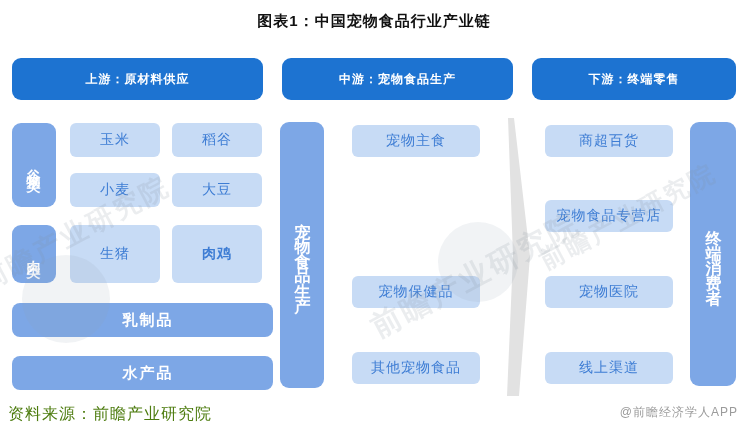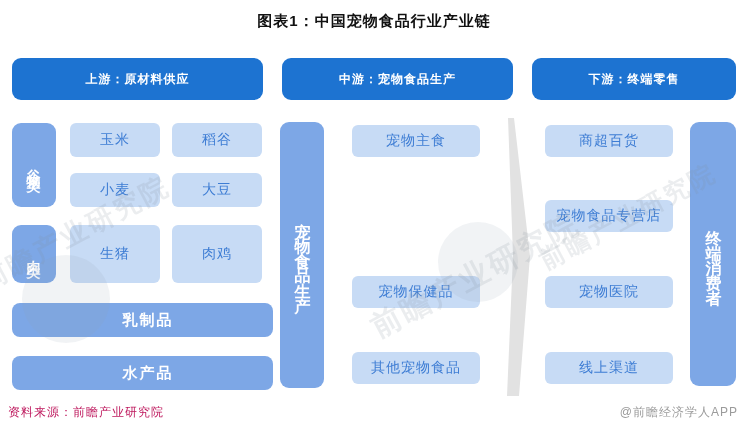--- a/index.html
+++ b/index.html
@@ -31,38 +31,38 @@
   .item{
     position:absolute;background:var(--item-blue,#c7dbf5);border-radius:6px;
     color:var(--item-text,#3e7dd4);font-size:14px;
     display:flex;align-items:center;justify-content:center;letter-spacing:1px;
   }
   .i-corn{left:70px;top:123px;width:90px;height:34px;}
   .i-rice{left:172px;top:123px;width:90px;height:34px;text-align:right;}
   .i-wheat{left:70px;top:173px;width:90px;height:34px;}
   .i-soy{left:172px;top:173px;width:90px;height:34px;}
   .i-pig{left:70px;top:225px;width:90px;height:58px;}
-  .i-chicken{left:172px;top:225px;width:90px;height:58px;}
+  .i-chicken{left:172px;top:225px;width:90px;height:58px;font-weight:bold;}
   .i-staple{left:352px;top:125px;width:128px;height:32px;text-align:right;}
   .i-snack{left:352px;top:198px;width:128px;height:32px;}
   .i-health{left:352px;top:276px;width:128px;height:32px;}
   .i-other{left:352px;top:352px;width:128px;height:32px;}
   .i-store{left:545px;top:125px;width:128px;height:32px;}
   .i-specialty{left:545px;top:200px;width:128px;height:32px;}
   .i-hospital{left:545px;top:276px;width:128px;height:32px;}
   .i-online{left:545px;top:352px;width:128px;height:32px;}
   .bar{
     position:absolute;left:12px;width:250px;height:34px;background:var(--bar-blue,#7da7e6);
     border-radius:8px;color:#fff;font-weight:bold;font-size:15px;
     display:flex;align-items:center;justify-content:center;letter-spacing:2px;padding-left:11px;
   }
   .bar-dairy{top:303px;}
   .bar-aqua{top:356px;}
   .divider{position:absolute;left:498px;top:114px;width:34px;height:284px;}
-  .footer-source{position:absolute;left:8px;top:404px;font-size:12px;color:#be185d;letter-spacing:1px;}
+  .footer-source{position:absolute;left:8px;top:404px;font-size:16px;color:#4d7c0f;letter-spacing:1px;}
   .footer-credit{position:absolute;right:10px;top:404px;font-size:12px;color:#9b9b9b;letter-spacing:1px;}
   .wm{
     position:absolute;color:rgba(130,140,155,0.16);font-weight:bold;white-space:nowrap;
     transform:rotate(-28deg);pointer-events:none;z-index:5;letter-spacing:3px;
   }
   .wm1{left:-30px;top:215px;font-size:27px;}
   .wm2{left:360px;top:255px;font-size:30px;}
   .wm3{left:530px;top:200px;font-size:25px;}
   .wm-logo{
     position:absolute;border-radius:50%;background:rgba(150,160,175,0.13);

